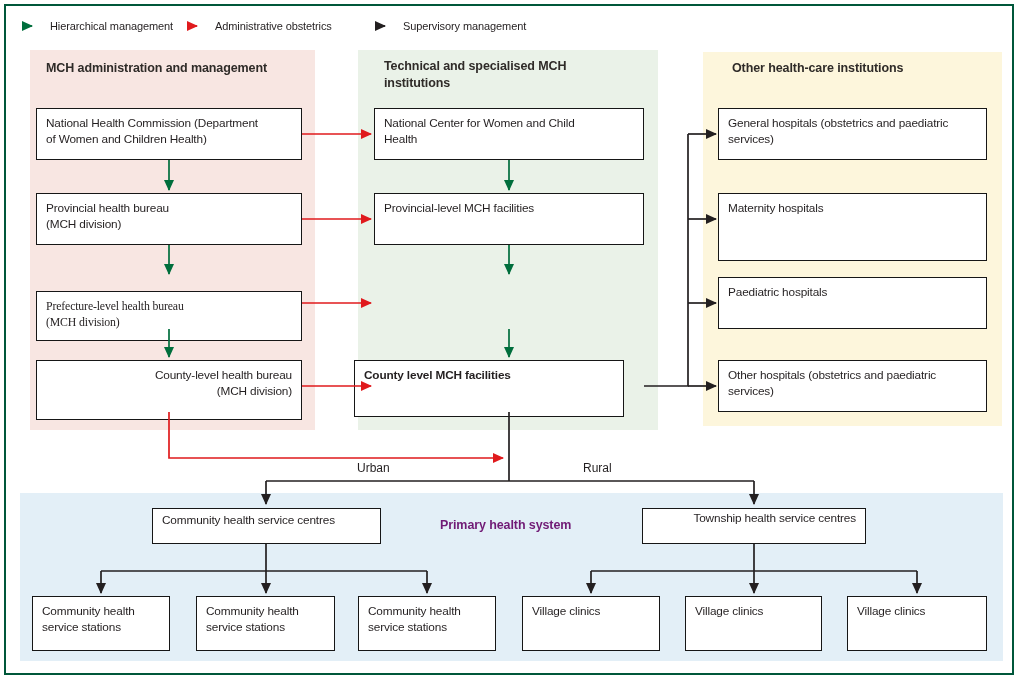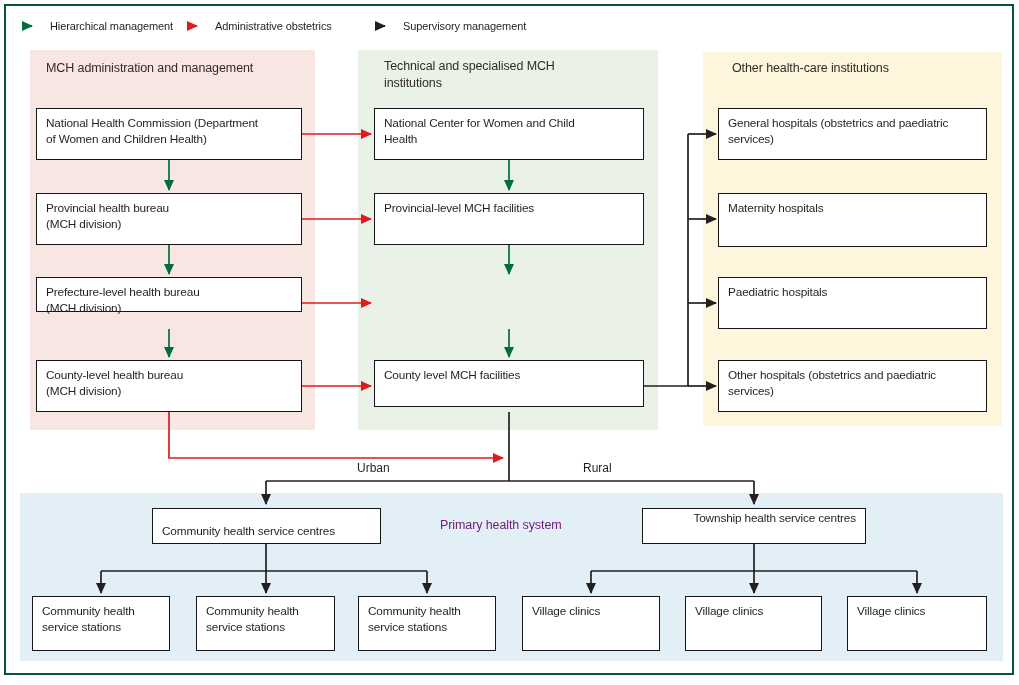--- a/index.html
+++ b/index.html
@@ -10,21 +10,21 @@
   .frame {
     position:absolute; left:4px; top:4px; width:1010px; height:671px;
     border:2px solid #00573a; box-sizing:border-box;
   }
   .panel { position:absolute; }
   .panel-pink   { left:30px;  top:50px;  width:285px; height:380px; background:#f8e6e2; }
   .panel-green  { left:358px; top:50px;  width:300px; height:380px; background:#eaf2e8; }
   .panel-yellow { left:703px; top:52px;  width:299px; height:374px; background:#fdf6dc; }
   .panel-blue   { left:20px;  top:493px; width:983px; height:168px; background:#e3eff7; }
   .panel-title {
-    position:absolute; font-weight:normal; font-size:12.5px; line-height:1.35;
+    position:absolute; font-weight:bold; font-size:12.5px; line-height:1.35;
     color:#2f2b28; white-space:pre-line; letter-spacing:-0.1px;
   }
   .primary-title { color:#701a75; }
   .node {
     position:absolute; background:#ffffff; border:1.4px solid #161616;
     box-sizing:border-box; padding:7px 9px; font-size:11.8px; line-height:1.32;
     letter-spacing:-0.15px; white-space:pre-line; color:#231f20; z-index:2;
   }
   .flow-label { position:absolute; font-size:12px; color:#231f20; z-index:3; }
   svg.connectors { position:absolute; left:0; top:0; z-index:4; pointer-events:none; }
@@ -68,41 +68,41 @@
   <div class="panel-title" style="left:46px; top:60px;">MCH administration and management</div>
   <div class="panel-title" style="left:384px; top:58px;">Technical and specialised MCH
 institutions</div>
   <div class="panel-title" style="left:732px; top:60px;">Other health-care institutions</div>
   <div class="panel-title primary-title" style="left:440px; top:517px;">Primary health system</div>
 
   <div class="node" style="left:36px; top:108px; width:266px; height:52px;">National Health Commission (Department
 of Women and Children Health)</div>
   <div class="node" style="left:36px; top:193px; width:266px; height:52px;">Provincial health bureau
 (MCH division)</div>
-  <div class="node" style="left:36px; top:277px; width:266px; height:35px;">Prefecture-level health bureau
+  <div class="node" style="left:36px; top:291px; width:266px; height:50px;font-family:Liberation Serif, serif;">Prefecture-level health bureau
 (MCH division)</div>
-  <div class="node" style="left:36px; top:360px; width:266px; height:52px;">County-level health bureau
+  <div class="node" style="left:36px; top:360px; width:266px; height:60px;text-align:right;">County-level health bureau
 (MCH division)</div>
 
   <div class="node" style="left:374px; top:108px; width:270px; height:52px;">National Center for Women and Child
 Health</div>
   <div class="node" style="left:374px; top:193px; width:270px; height:52px;">Provincial-level MCH facilities</div>
-  <div class="node" style="left:374px; top:360px; width:270px; height:47px;">County level MCH facilities</div>
+  <div class="node" style="left:354px; top:360px; width:270px; height:57px;font-weight:bold;">County level MCH facilities</div>
 
   <div class="node" style="left:718px; top:108px; width:269px; height:52px;">General hospitals (obstetrics and paediatric
 services)</div>
-  <div class="node" style="left:718px; top:193px; width:269px; height:54px;">Maternity hospitals</div>
+  <div class="node" style="left:718px; top:193px; width:269px; height:68px;">Maternity hospitals</div>
   <div class="node" style="left:718px; top:277px; width:269px; height:52px;">Paediatric hospitals</div>
   <div class="node" style="left:718px; top:360px; width:269px; height:52px;">Other hospitals (obstetrics and paediatric
 services)</div>
 
   <div class="flow-label" style="left:357px; top:461px;">Urban</div>
   <div class="flow-label" style="left:583px; top:461px;">Rural</div>
 
-  <div class="node" style="left:152px; top:508px; width:229px; height:36px; padding-top:15px;">Community health service centres</div>
+  <div class="node" style="left:152px; top:508px; width:229px; height:36px; padding-top:4px;">Community health service centres</div>
   <div class="node" style="left:642px; top:508px; width:224px; height:36px; padding-top:2px;text-align:right;">Township health service centres</div>
 
   <div class="node" style="left:32px;  top:596px; width:138px; height:55px;">Community health
 service stations</div>
   <div class="node" style="left:196px; top:596px; width:139px; height:55px;">Community health
 service stations</div>
   <div class="node" style="left:358px; top:596px; width:138px; height:55px;">Community health
 service stations</div>
 
   <div class="node" style="left:522px; top:596px; width:138px; height:55px;">Village clinics</div>

